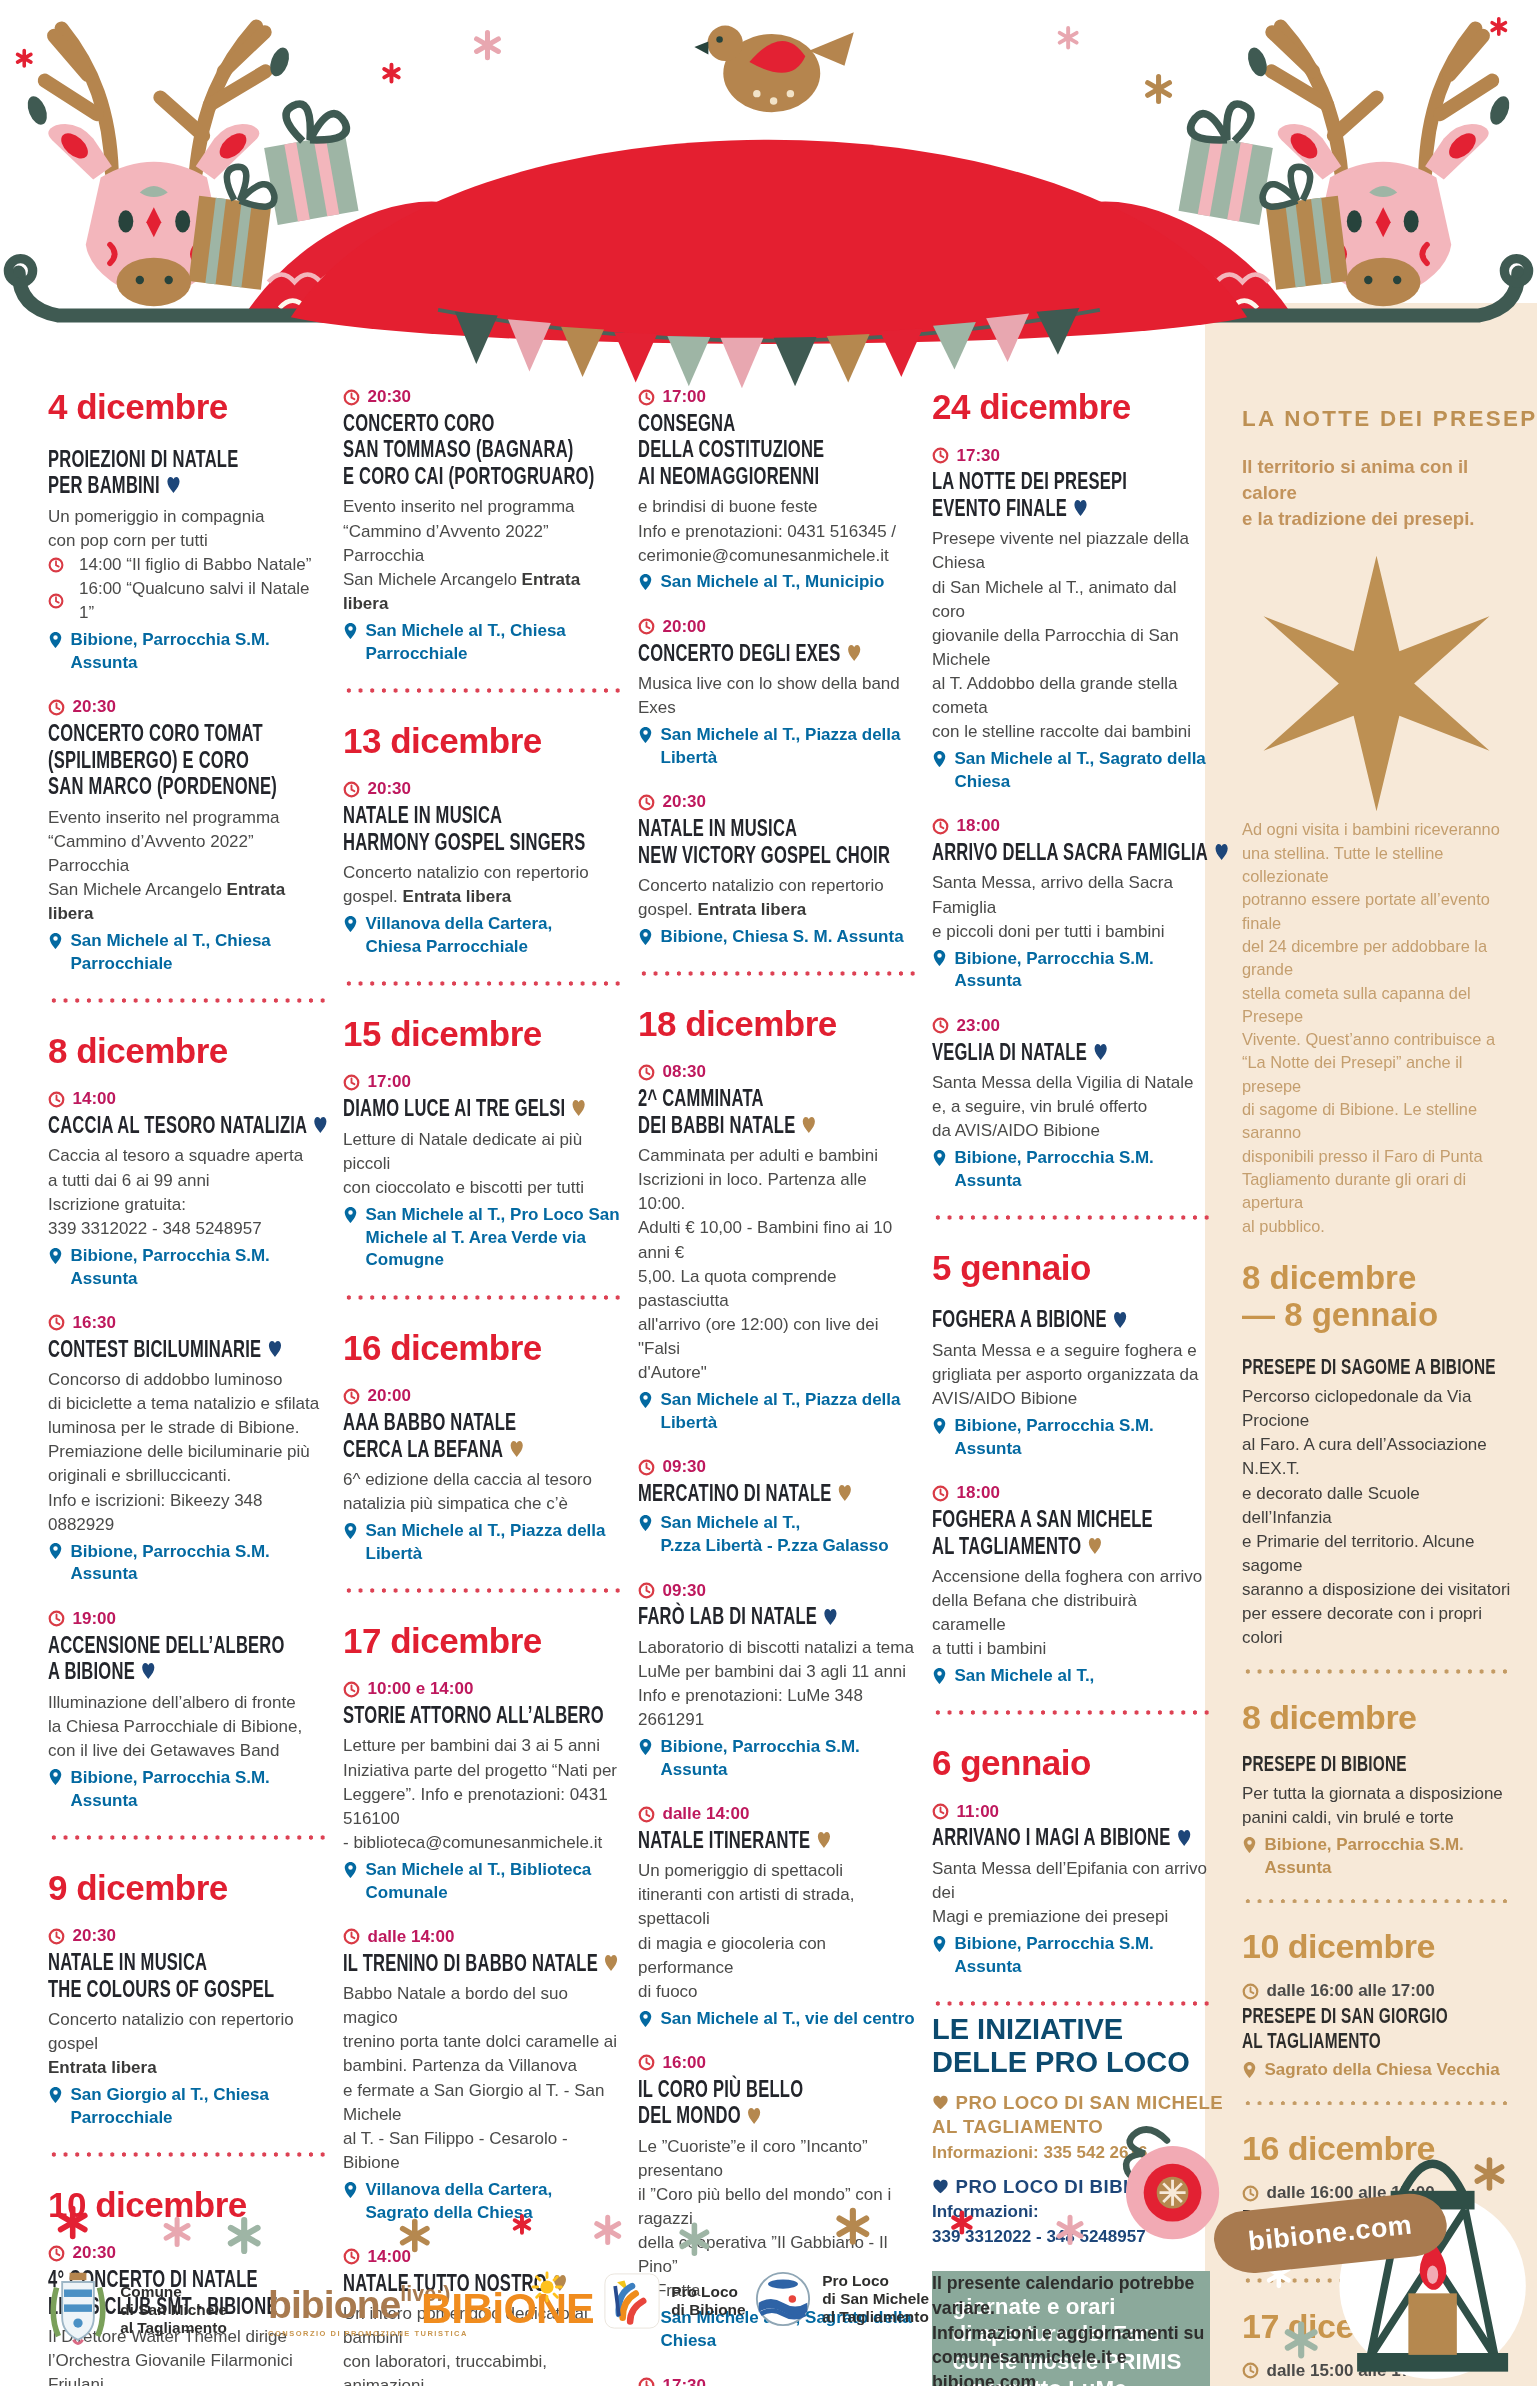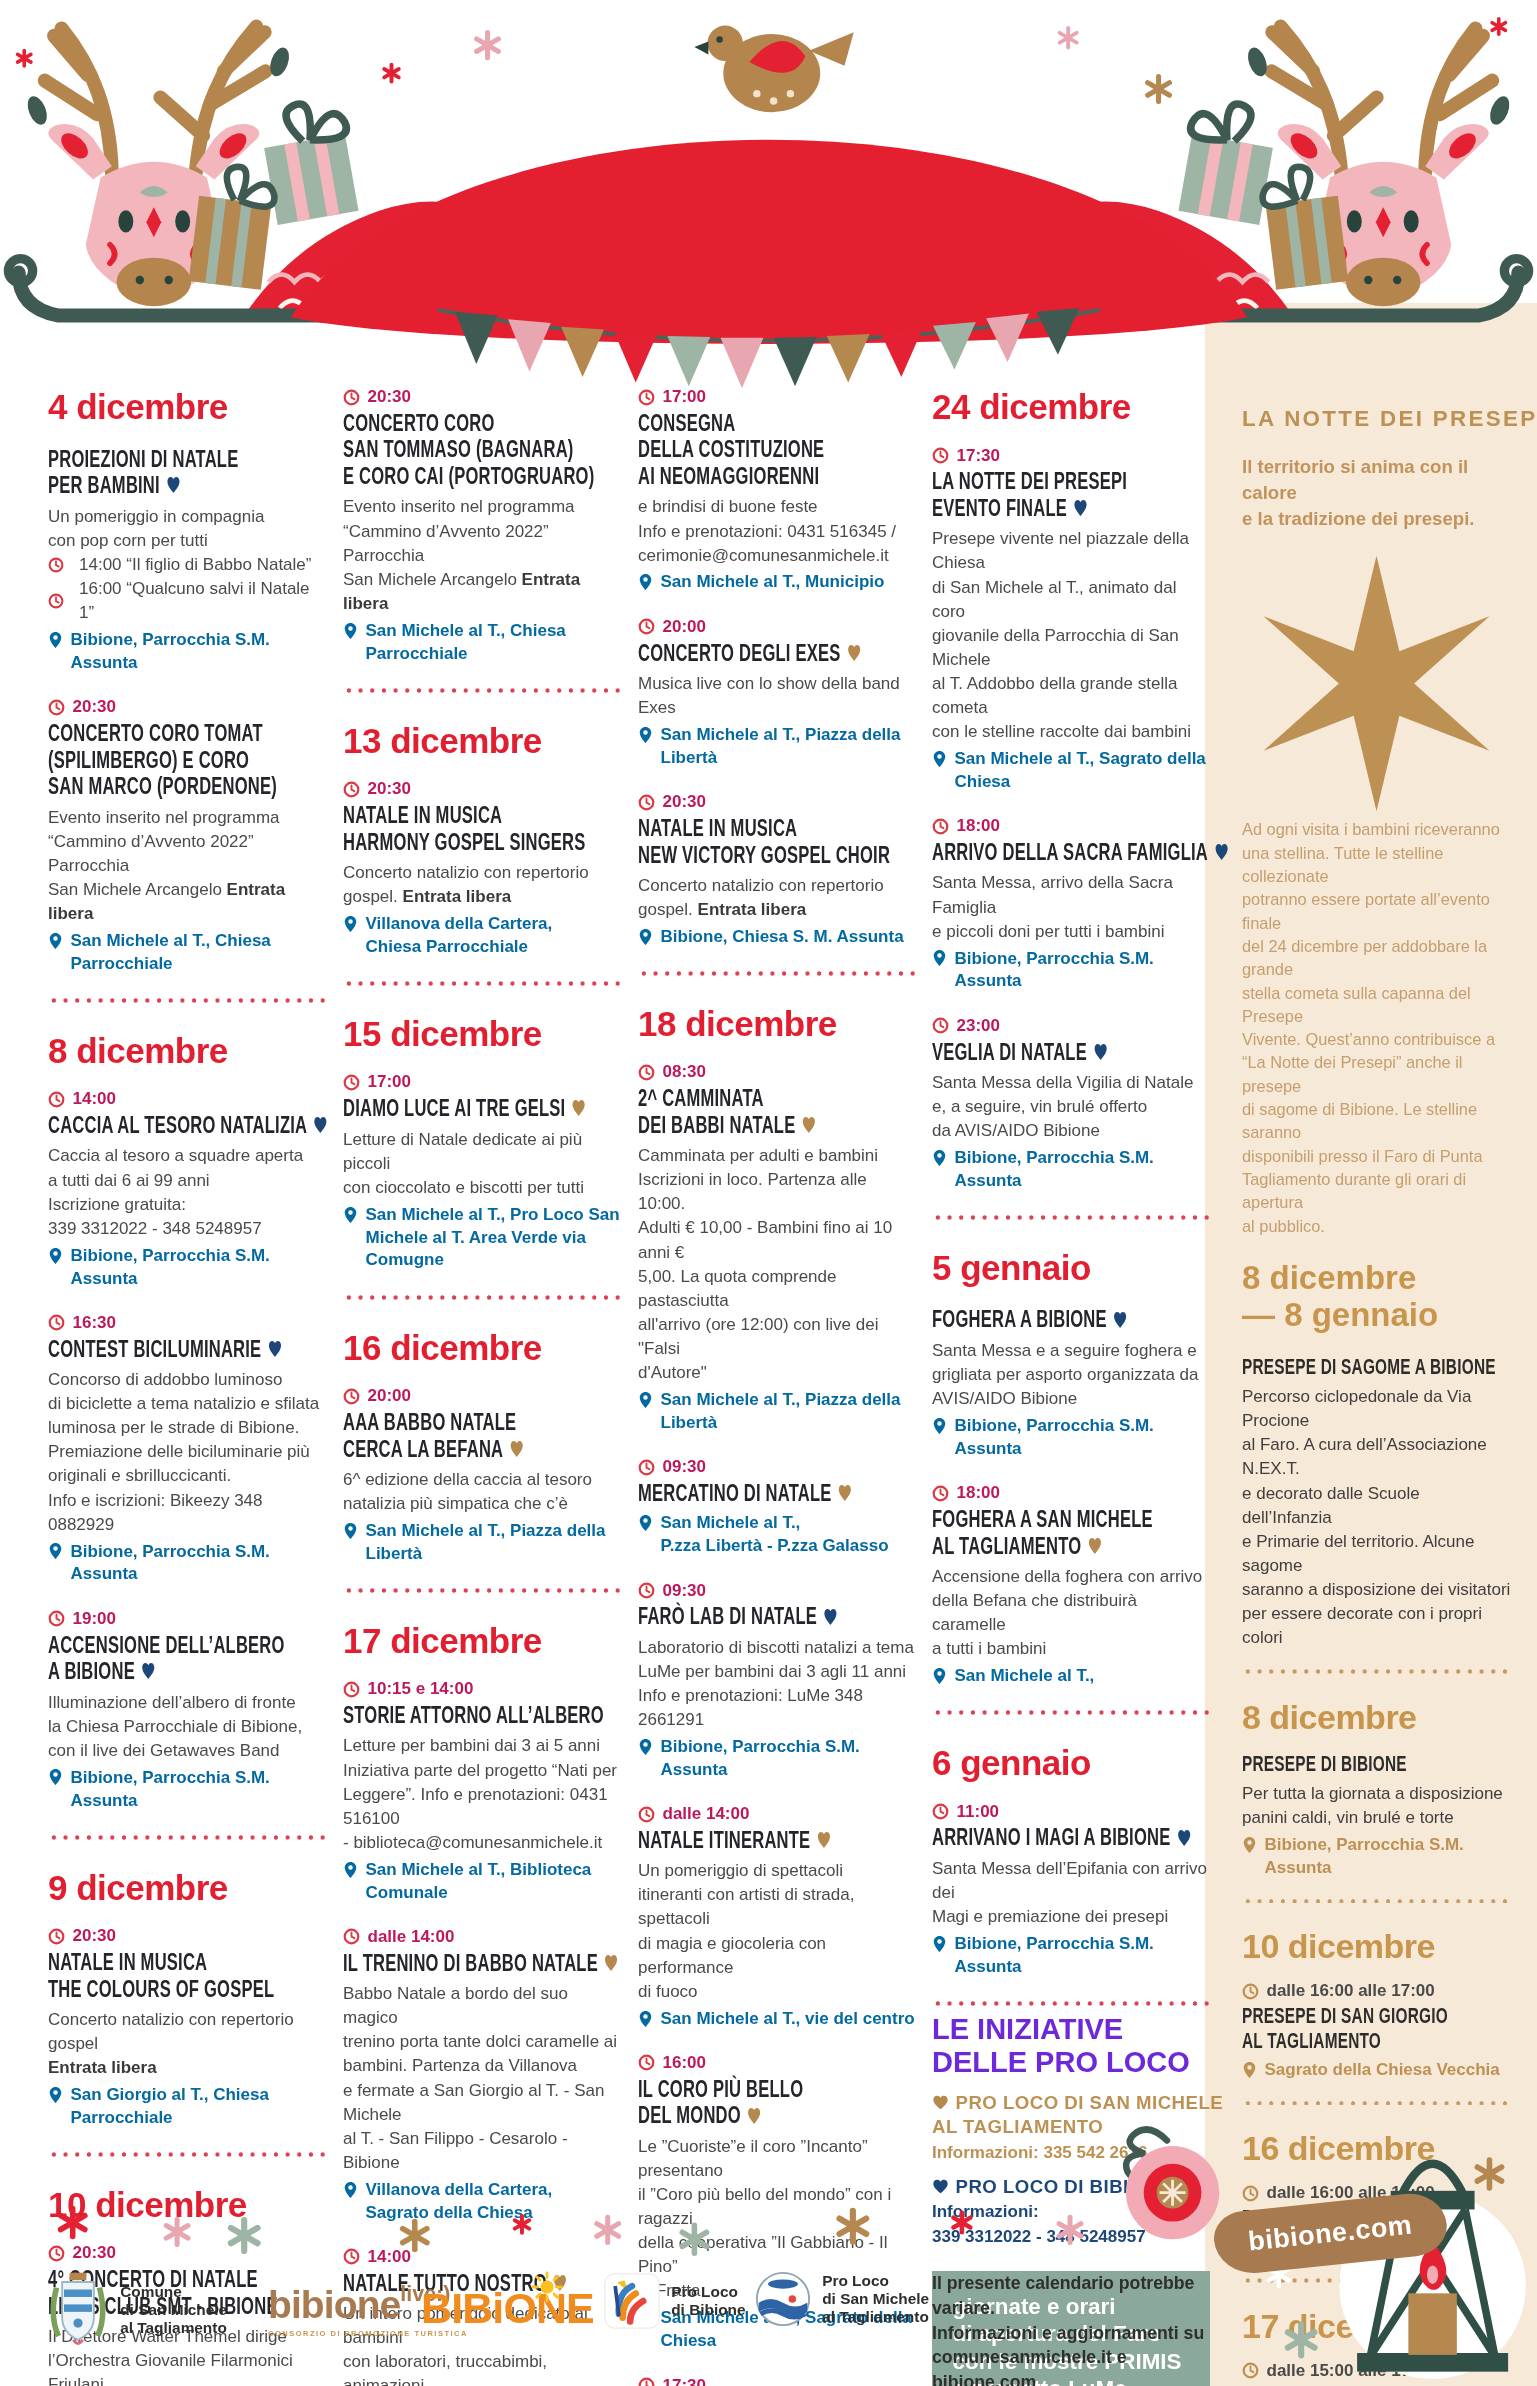--- a/index.html
+++ b/index.html
@@ -25,21 +25,21 @@
   .heart.navy{color:#1d4679}.heart.gold{color:#b5884e}
   .body{font-size:17px;line-height:1.42;color:#4a4a49;margin:0}
   .body b{color:#3a3a39}
   .clockline{display:flex;align-items:center;gap:15px}
   .clockline .ic-clock{width:16px;height:16px}
   .loc{display:flex;gap:7.5px;margin-top:3.7px;font-size:17px;font-weight:700;color:#0369a1;line-height:1.35}
   .ic-pin{width:15px;height:18.6px;flex:none;margin-top:1.9px;color:currentColor}
   .dots{height:4.7px;margin:1.9px 0 7.5px;background-image:radial-gradient(circle,#dd4153 1.9px,rgba(0,0,0,0) 2.2px);
         background-size:11.7px 4.7px;background-repeat:repeat-x}
   
-  .pl-head{font-size:29px;font-weight:800;color:#6d28d9;line-height:1.12;margin:7.5px 0 13px;white-space:pre}
+  .pl-head{font-size:29px;font-weight:800;color:#0c4a6e;line-height:1.12;margin:7.5px 0 13px;white-space:pre}
   .pl-item{margin:0 0 11.2px}
   .pl-item.gold{color:#bd9053}.pl-item.navy{color:#1d4679}
   .pl-title{font-size:18.6px;font-weight:800;letter-spacing:0.5px;line-height:1.28;white-space:pre}
   .pl-title .heart{width:17px;height:15px;margin:0 6.5px 0 0;vertical-align:-0.9px}
   .pl-info{font-size:17px;font-weight:600;margin:2.8px 0 0;line-height:1.3}
   .teal{background:#8ba99b;color:#fff;padding:22.4px 20.5px 24px;margin-top:22.4px;box-sizing:border-box;width:278px}
   .teal-h{font-size:22.4px;font-weight:800;line-height:1.22;margin:0 0 17px;white-space:pre}
   
   .side{position:absolute;left:1205px;top:303px;width:332px;height:2084px;background:#f7e9d8;
         padding:103px 26px 0 37px;box-sizing:border-box;z-index:1}
@@ -526,21 +526,21 @@
       <div class="dots"></div>
       <h3 class="date">17 dicembre</h3>
       <article class="event">
         <div class="time">
           <span class="ic-clock">
             <svg viewBox="0 0 20 20">
               <circle cx="10" cy="10" r="8" fill="none" stroke="currentColor" stroke-width="2.6"></circle>
               <path d="M10 5.2 V10.2 L13.4 12" fill="none" stroke="currentColor" stroke-width="2.2" stroke-linecap="round"></path>
             </svg>
           </span>
-          <span class="time-text">10:15 e 14:00</span>
+          <span class="time-text">10:00 e 14:00</span>
         </div>
         <div class="ev-title">STORIE ATTORNO ALL’ALBERO</div>
         <p class="body">Letture per bambini dai 3 ai 5 anni</p>
         <p class="body">Iniziativa parte del progetto “Nati per</p>
         <p class="body">Leggere”. Info e prenotazioni: 0431 516100</p>
         <p class="body">- biblioteca@comunesanmichele.it</p>
         <div class="loc">
           <span class="ic-pin">
             <svg viewBox="0 0 20 24">
               <path d="M10 .8C5.7.8 2.3 4.2 2.3 8.4c0 5.6 6.4 12.6 7.7 14 1.3-1.4 7.7-8.4 7.7-14C17.7 4.2 14.3.8 10 .8zm0 10.4a3 3 0 1 1 0-6 3 3 0 0 1 0 6z" fill="currentColor"></path>

